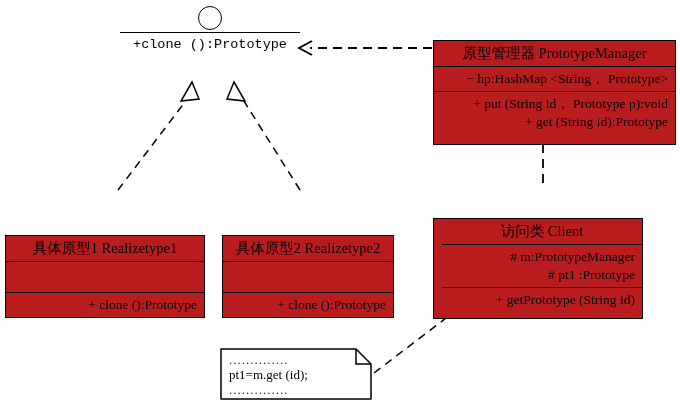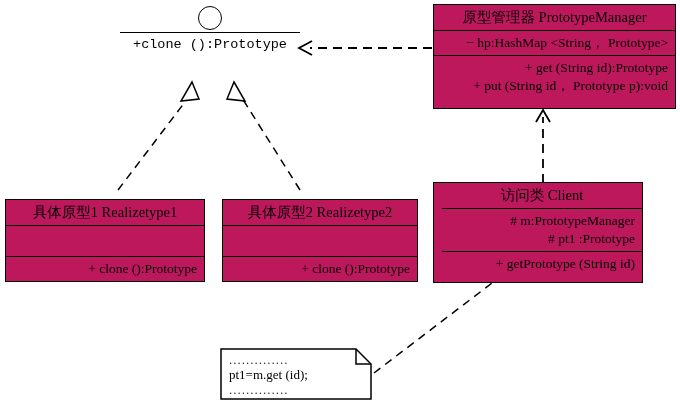--- a/index.html
+++ b/index.html
@@ -20,21 +20,22 @@
     left: 0;
     top: 0;
     width: 680px;
     height: 407px;
   }
   
   .umlbox {
     position: absolute;
     box-sizing: border-box;
     border: 1.4px solid #000;
-    background: #be185d;
+    background: #b91c1c;
+    margin-top: 36px;
   }
   .compartment {
     box-sizing: border-box;
     border-bottom: 1.4px solid #000;
     padding: 3px 7px;
   }
   .compartment.last {
     border-bottom: none;
   }
   .cls-title {
@@ -147,36 +148,36 @@
   </div>
 
   <div class="umlbox" id="box-prototype-manager" style="left:433px; top:4px; width:243px; height:105px;">
     <div class="compartment">
       <div class="cls-title">原型管理器  PrototypeManager</div>
     </div>
     <div class="compartment">
       <div class="cls-line">− hp:HashMap &lt;String， Prototype&gt;</div>
     </div>
     <div class="compartment last">
+      <div class="cls-line">+ put (String id， Prototype p):void</div>
       <div class="cls-line">+ get (String id):Prototype</div>
-      <div class="cls-line">+ put (String id， Prototype p):void</div>
     </div>
   </div>
 
   <div class="umlbox" id="box-realizetype1" style="left:5px; top:199px; width:200px; height:83px;font-family:Liberation Serif, serif;">
     <div class="compartment">
       <div class="cls-title">具体原型1 Realizetype1</div>
     </div>
     <div class="compartment empty-comp"></div>
     <div class="compartment last">
       <div class="cls-line">+ clone ():Prototype</div>
     </div>
   </div>
 
-  <div class="umlbox" id="box-realizetype2" style="left:222px; top:199px; width:196px; height:83px;">
+  <div class="umlbox" id="box-realizetype2" style="left:222px; top:199px; width:172px; height:83px;">
     <div class="compartment">
       <div class="cls-title">具体原型2 Realizetype2</div>
     </div>
     <div class="compartment empty-comp"></div>
     <div class="compartment last">
       <div class="cls-line">+ clone ():Prototype</div>
     </div>
   </div>
 
   <div class="umlbox" id="box-client" style="left:433px; top:182px; width:210px; height:101px;padding-left:8px;">

